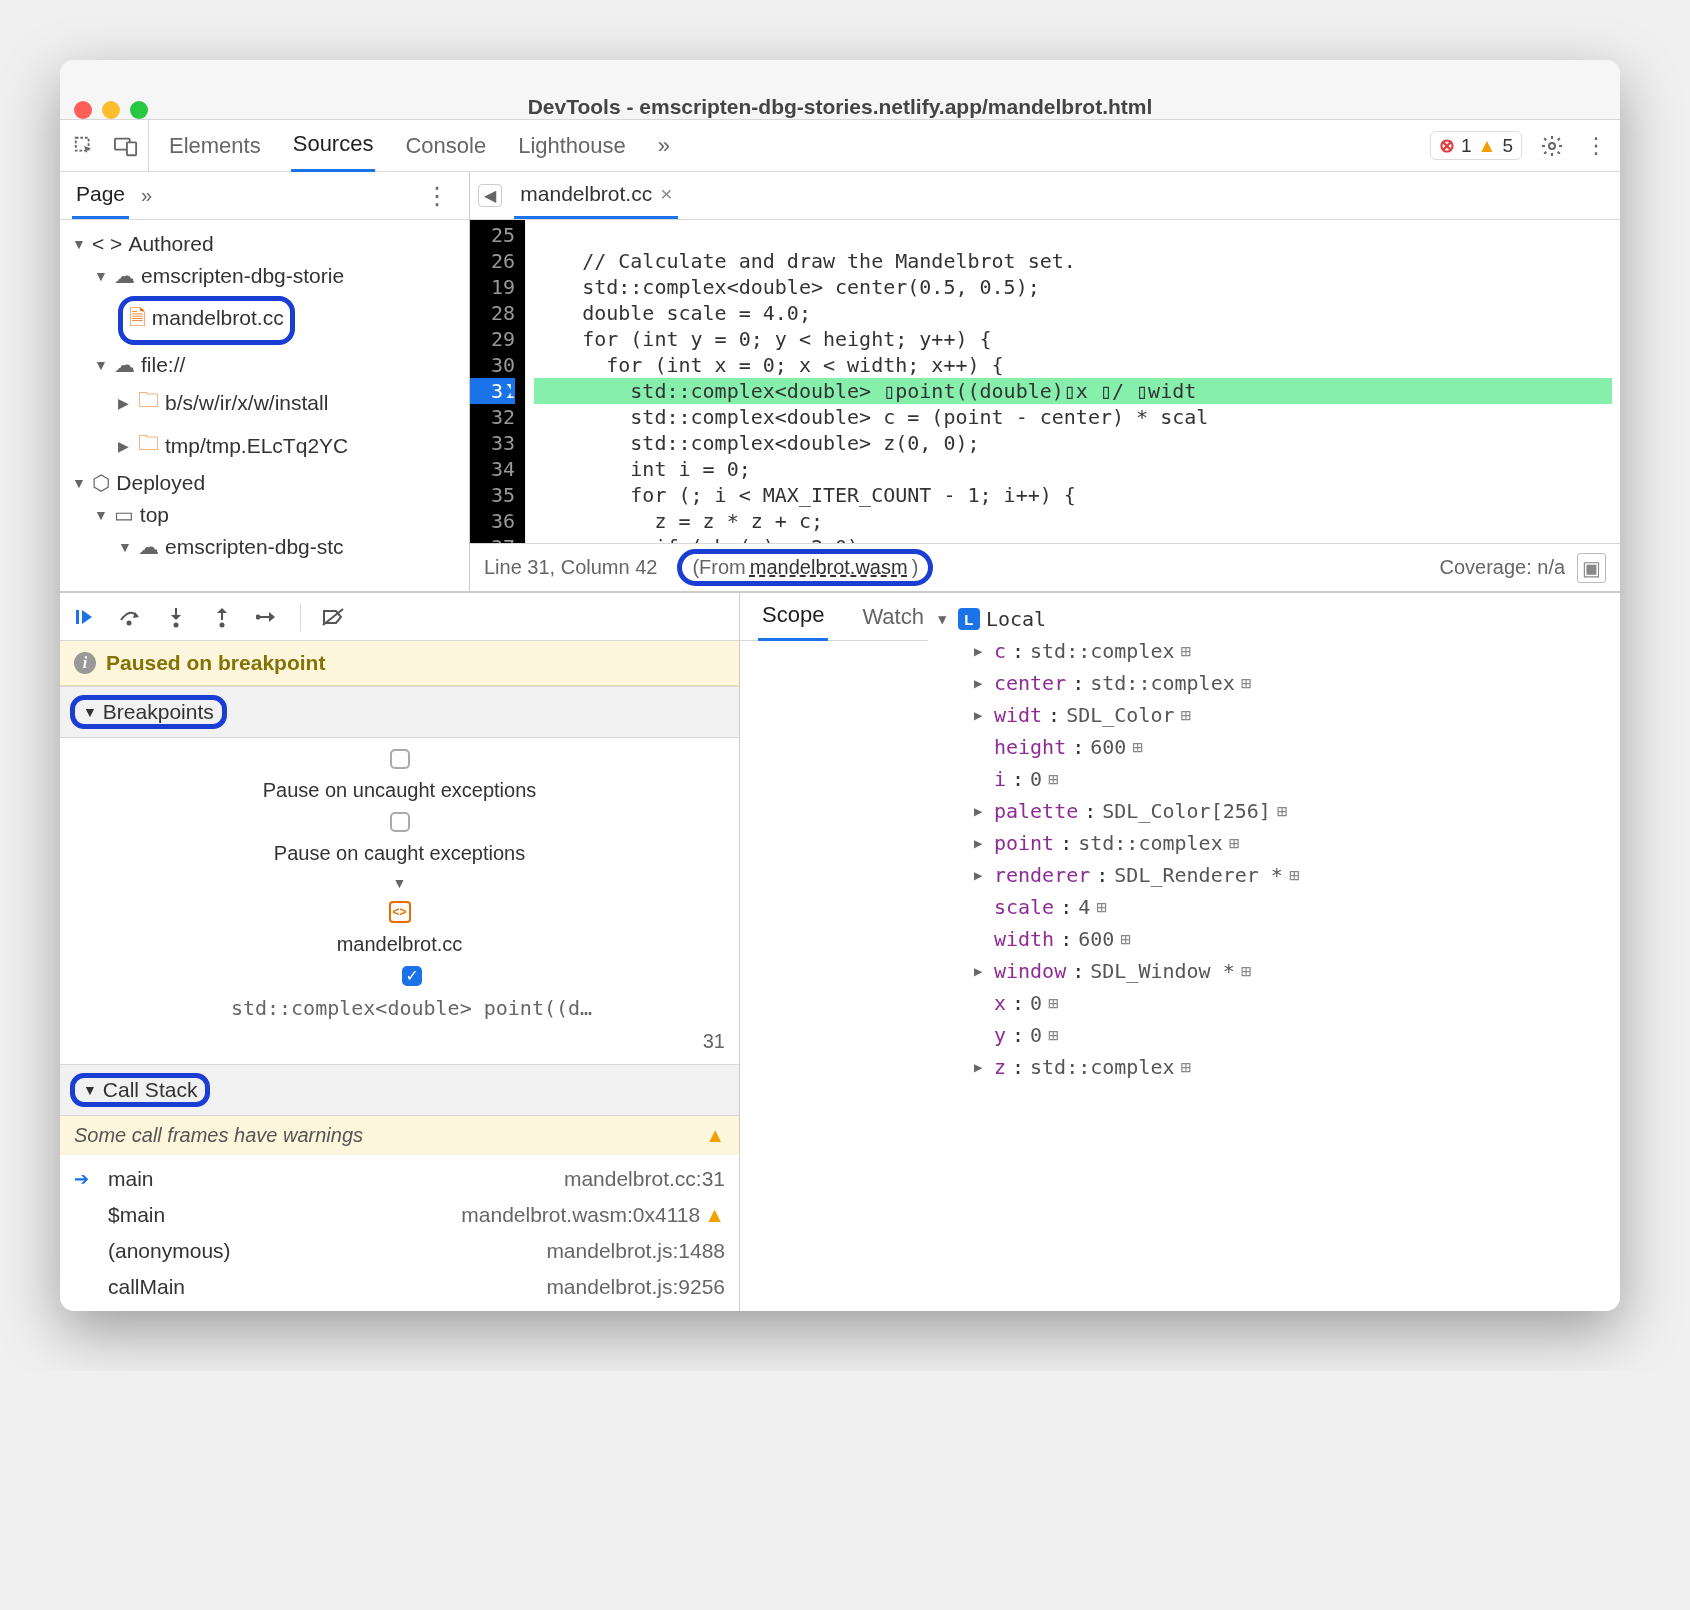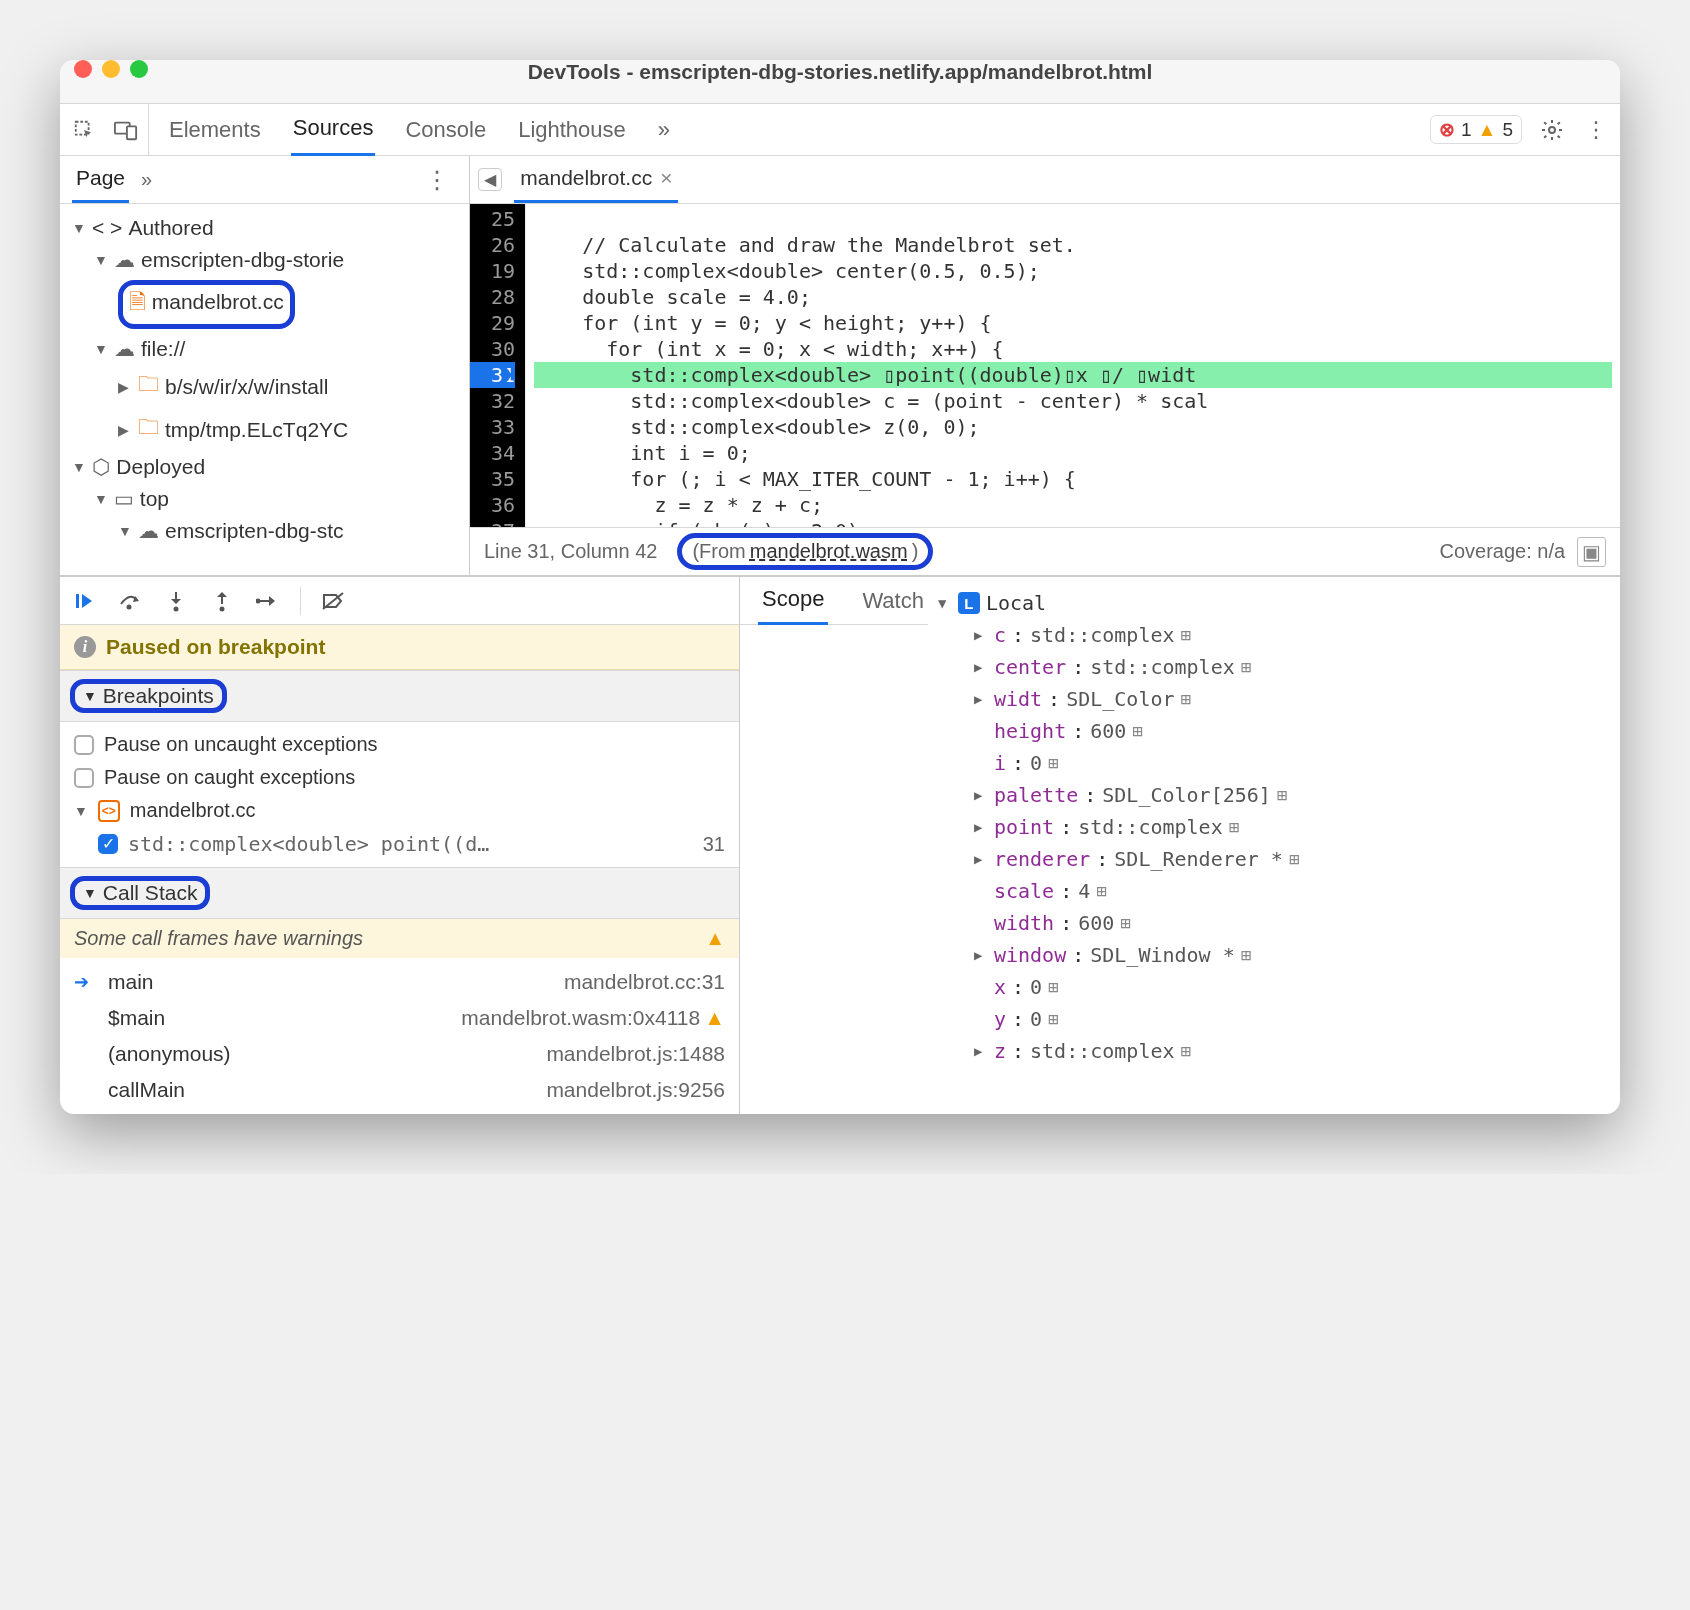--- a/index.html
+++ b/index.html
@@ -11,25 +11,25 @@
   color: #333;
 }
 .window {
   width: 1560px;
   background: #fff;
   border-radius: 14px;
   box-shadow: 0 20px 60px rgba(0,0,0,.35);
   overflow: hidden;
 }
 .titlebar {
-  height: 44px;
+  height: 60px;
   background: #f6f6f6;
   border-bottom: 1px solid #d8d8d8;
   display: flex;
-  align-items: flex-start;
+  align-items: flex-end;
   padding: 0 14px;
   position: relative;
 }
 .traffic { display:flex; gap:10px; }
 .traffic span { width:18px; height:18px; border-radius:50%; display:block; }
 .t-red{background:#ff5f57;} .t-yellow{background:#febc2e;} .t-green{background:#28c840;}
 .titlebar-title { position:absolute; left:0; right:0; text-align:center; font-weight:600; font-size:21px; color:#444; }
 
 .toolbar {
   height: 52px;
@@ -83,21 +83,21 @@
 .dbg-left{width:680px;border-right:1px solid #ccc;display:flex;flex-direction:column;}
 .dbg-toolbar{height:48px;border-bottom:1px solid #d8d8d8;display:flex;align-items:center;gap:18px;padding:0 10px;color:#555;}
 .dbg-toolbar .sep{width:1px;height:28px;background:#d8d8d8;}
 .play-icon{color:#1a73e8;}
 .pause-status{background:#fdf6dc;padding:10px 14px;font-size:21px;color:#837300;font-weight:700;border-bottom:1px solid #e6dead;display:flex;align-items:center;gap:10px;}
 .pause-status .info-i{display:inline-flex;width:22px;height:22px;border-radius:50%;background:#999;color:#fff;align-items:center;justify-content:center;font-style:italic;font-family:serif;font-weight:bold;font-size:16px;}
 
 .section-hdr{background:#f1f1f1;border-bottom:1px solid #d8d8d8;border-top:1px solid #d8d8d8;padding:8px 10px;font-size:21px;display:flex;align-items:center;gap:8px;}
 .section-hdr .circ-lbl{border:5px solid #1a3dd4;border-radius:14px;padding:0 8px;display:inline-flex;align-items:center;gap:6px;}
 .sec-body{padding:6px 0;font-size:20px;}
-.sec-row{display:flex;align-items:center;padding:5px 14px;gap:10px;}
+.sec-row{display:flex;align-items:center;padding:5px 14px;gap:10px;flex-direction:column;}
 .chk{width:20px;height:20px;border:2px solid #aaa;border-radius:5px;display:inline-block;}
 .chk.checked{background:#1a73e8;border-color:#1a73e8;position:relative;}
 .chk.checked::after{content:'✓';color:#fff;position:absolute;left:2px;top:-2px;font-size:16px;}
 .bp-src{color:#666;font-family:'SF Mono',Menlo,monospace;overflow:hidden;text-overflow:ellipsis;white-space:nowrap;flex:1;}
 .bp-line{color:#666;margin-left:auto;}
 .orange-box{display:inline-flex;width:22px;height:22px;border:2px solid #ef6c00;border-radius:4px;align-items:center;justify-content:center;color:#ef6c00;font-size:12px;font-weight:bold;}
 .warn-banner{background:#fdf6dc;padding:8px 14px;font-style:italic;color:#555;font-size:20px;display:flex;align-items:center;}
 .warn-banner .wt{margin-left:auto;color:#f2a000;}
 .frame-row{display:flex;align-items:center;padding:6px 14px;font-size:21px;}
 .frame-row .fn{flex:0 0 auto;padding-left:18px;}

